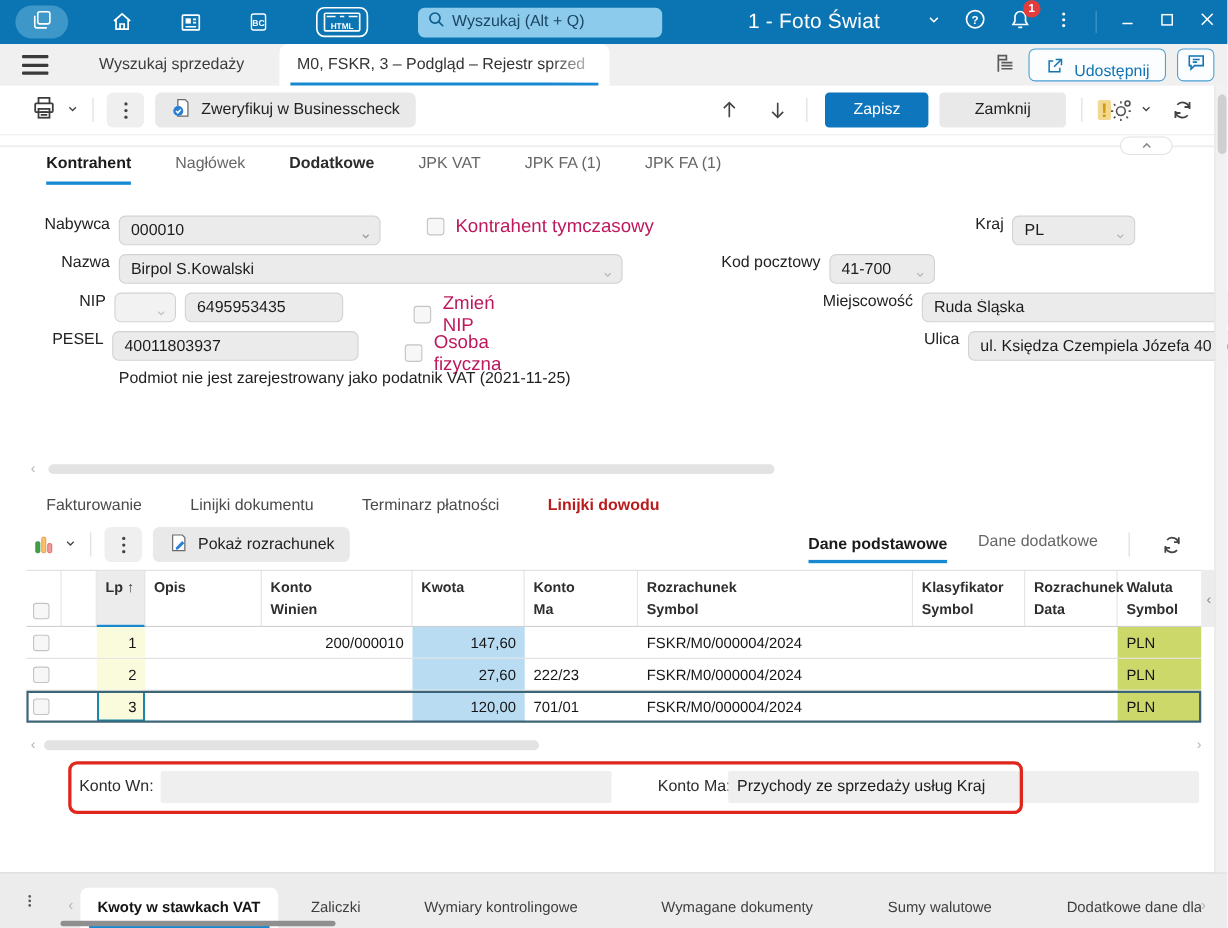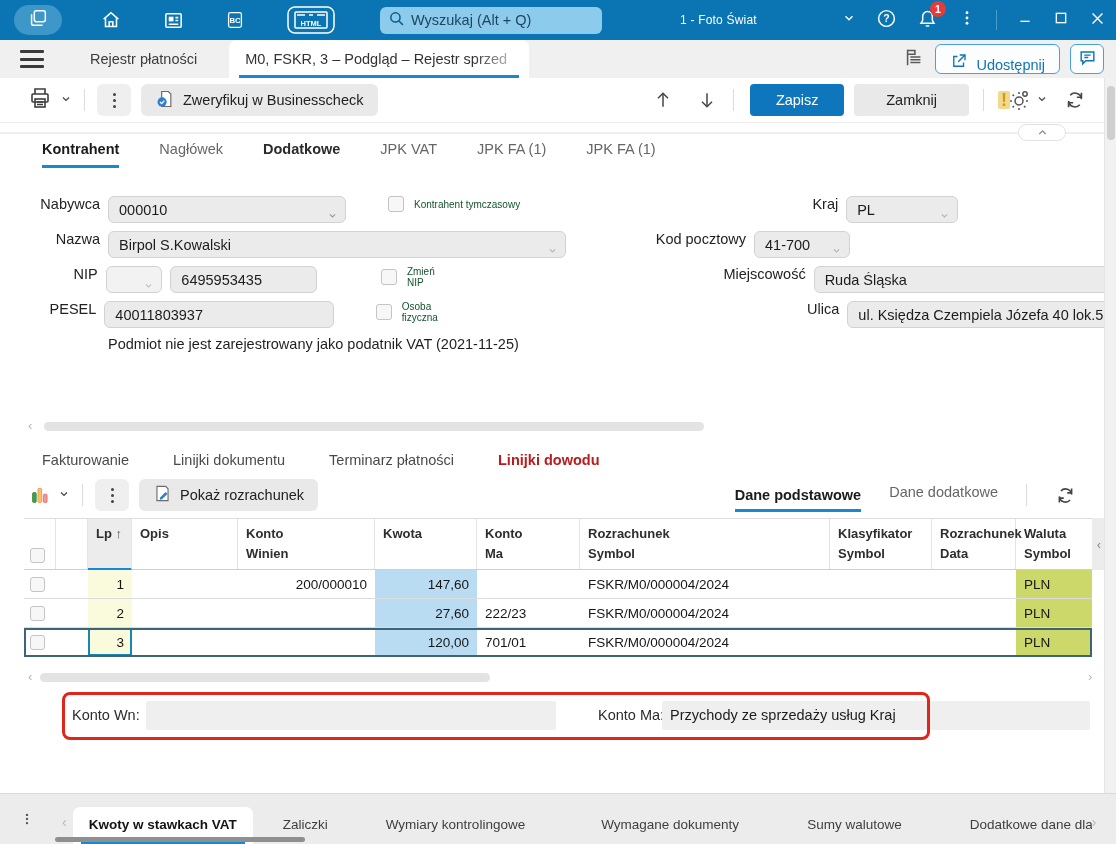--- a/index.html
+++ b/index.html
@@ -8,21 +8,21 @@
   .screen { position:relative; width:1116px; height:844px; background:#fff; }
 
   
   .titlebar { position:absolute; left:0; top:0; width:1116px; height:40px; background:#0b74b2; display:flex; align-items:center; }
   .tb-appicon { width:48px; height:30px; background:#3e97c9; border-radius:15px; margin-left:14px; display:flex; align-items:center; justify-content:center; }
   .tb-ico { width:26px; height:26px; display:flex; align-items:center; justify-content:center; margin-left:36px; cursor:pointer; }
   .tb-ico svg { display:block; }
   .searchbox { margin-left:42px; width:222px; height:27px; background:#8ccbec; border-radius:6px; display:flex; align-items:center; padding:0 8px; }
   .searchbox input { border:0; outline:0; background:transparent; font-family:inherit; font-size:14.5px; color:#173f57; width:180px; margin-left:6px; }
   .searchbox input::placeholder { color:#1c4663; opacity:1; }
-  .tb-company { color:#fff; font-size:12px; margin-left:78px; letter-spacing:.2px; }
+  .tb-company { color:#fff; font-size:19px; margin-left:78px; letter-spacing:.2px; }
   .tb-right { display:flex; align-items:center; margin-left:auto; margin-right:10px; gap:20px; }
   .tb-div { width:1px; height:20px; background:#4a9cc8; }
   .bell-wrap { position:relative; }
   .badge { position:absolute; top:-7px; right:-8px; min-width:16px; height:16px; background:#e23c3c; border-radius:8px; color:#fff; font-size:10.5px; font-weight:bold; display:flex; align-items:center; justify-content:center; padding:0 3px; }
 
   
   .tabstrip { position:absolute; left:0; top:40px; width:1116px; height:38px; background:#f0f0f0; display:flex; align-items:center; }
   .hamburger { margin-left:20px; width:24px; height:18px; display:flex; flex-direction:column; justify-content:space-between; cursor:pointer; }
   .hamburger i { display:block; height:3px; background:#3a3a3a; border-radius:1px; }
   .doc-tab-plain { margin-left:32px; font-size:14.5px; color:#3c3c3c; padding:0 14px; cursor:pointer; }
@@ -58,21 +58,21 @@
 
   
   .form { position:absolute; left:0; top:176px; width:1104px; height:244px; background:#fff; }
   .frow { position:absolute; display:flex; align-items:flex-start; }
   .flabel { font-size:14.5px; color:#222; text-align:right; display:inline-block; }
   .field { position:relative; height:27px; background:#ebebeb; border:1px solid #d2d2d2; border-radius:6px; display:flex; align-items:center; }
   .field input { border:0; outline:0; background:transparent; font-family:inherit; font-size:14.5px; color:#1c1c1c; width:100%; padding:0 10px; }
   .field .dd { position:absolute; right:8px; top:9px; width:9px; height:9px; pointer-events:none; }
   .checkline { display:flex; align-items:center; gap:10px; cursor:pointer; }
   .cb { width:16px; height:16px; border:1px solid #c4c4c4; border-radius:3px; background:#f7f7f7; flex:0 0 auto; }
-  .checkline span { font-size:10px; color:#14532d; }
+  .checkline span { font-size:17px; color:#be185d; }
   .vat-note { position:absolute; left:108px; top:160px; font-size:14.5px; color:#1f1f1f; }
 
   
   .hscroll1 { position:absolute; left:0; top:420px; width:1104px; height:13px; }
   .hscroll2 { position:absolute; left:0; top:671px; width:1104px; height:13px; }
   .hs-arrow { position:absolute; top:0; font-size:13px; color:#b5b5b5; line-height:12px; cursor:pointer; }
   .hs-thumb { position:absolute; top:2px; height:9px; background:#e3e3e3; border-radius:5px; cursor:grab; }
 
   
   .section-tabs { position:absolute; left:0; top:446px; width:941px; height:36px; display:flex; align-items:center; gap:44px; padding-left:42px; background:#fff; border-bottom:1px solid #ebebeb; }
@@ -227,21 +227,21 @@
       </span>
     </div>
   </div>
 
   <div class="tabstrip">
     <div class="hamburger">
         <i></i>
         <i></i>
         <i></i>
       </div>
-    <div class="doc-tab-plain">Rejestr płatności</div>
+    <div class="doc-tab-plain">Wyszukaj sprzedaży</div>
     <div class="doc-tab-active">
       <span>M0, FSKR, 3 – Podgląd – Rejestr sprzed</span>
       <span class="fade"></span>
     </div>
     <div class="strip-right">
       <span>
         <svg width="22" height="22" viewBox="0 0 24 24" fill="none" stroke="#5a5a5a" stroke-width="1.7">
           <path d="M5 4v17"></path>
             <path d="M5 5h8v4H5"></path>
             <path d="M8 12h11M8 15h11M8 18h11"></path>

